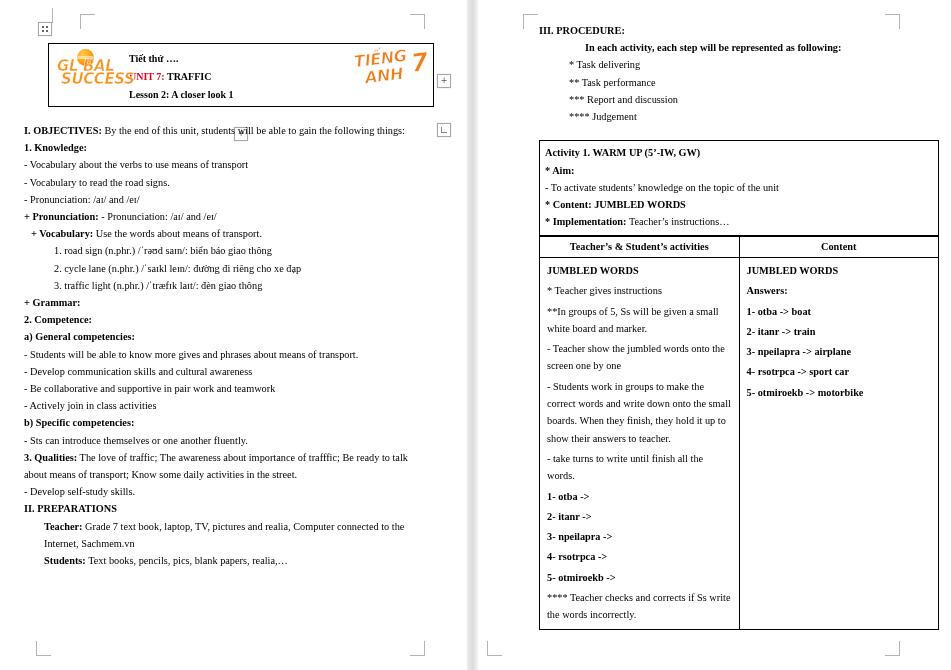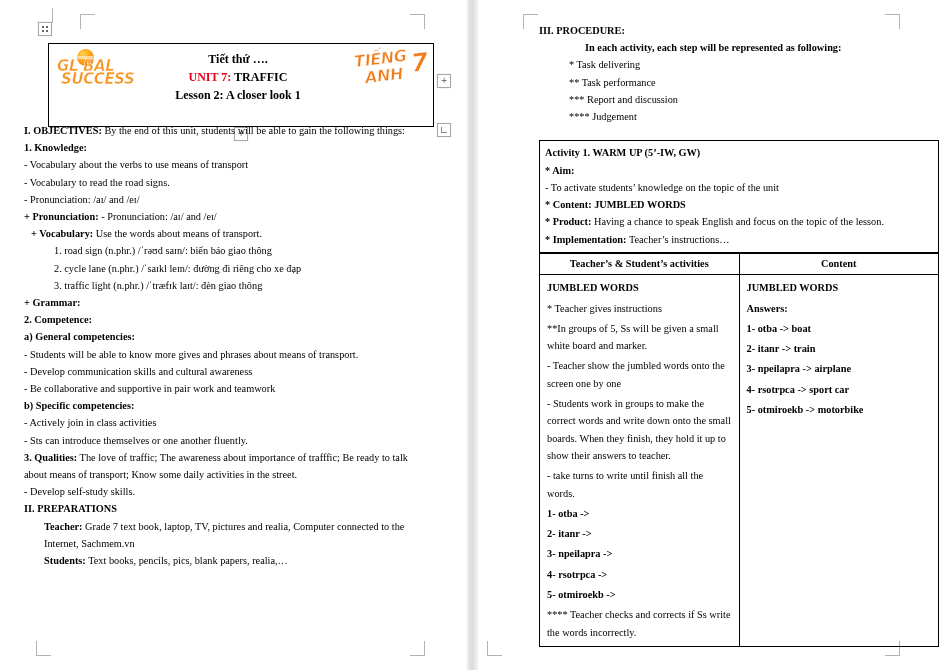--- a/index.html
+++ b/index.html
@@ -60,36 +60,35 @@
   .b { font-weight: bold; }
   .pad1 { padding-left: 7px; }
   .pad2 { padding-left: 20px; }
   .pad3 { padding-left: 30px; }
   .pad4 { padding-left: 46px; }
 
   
   #title-table {
     position: absolute;
     left: 48px; top: 43px;
-    width: 386px; height: 84px;
+    width: 386px; height: 64px;
     border: 1.4px solid #000;
     background: #fff;
   }
   #title-inner {
     position: relative;
     width: 100%; height: 100%;
     display: flex;
     align-items: flex-start;
   }
   .logo-cell { width: 80px; flex: none; padding: 4px 0 0 6px; }
   .title-cell {
     flex: 1 1 auto;
-    text-align: center;
     padding-top: 6px;
-    font-size: 12px;
+    font-size: 10px;
     line-height: 18px;
   }
   .title-cell .line1 { font-weight: bold; }
   .title-cell .line2 { font-weight: bold; }
   .title-cell .line2 .unit { color: #e8001c; }
   .title-cell .line3 { font-weight: bold; }
   .logo-cell.right { width: 86px; padding: 3px 4px 0 0; text-align: right; }
 
   
   .gs-logo {
@@ -268,22 +267,22 @@
       <p class="p pad1"><span class="b">+ Vocabulary:</span> Use the words about means of transport.</p>
       <p class="p pad3">1. road sign (n.phr.) /ˈrəʊd saɪn/: biển báo giao thông</p>
       <p class="p pad3">2. cycle lane (n.phr.) /ˈsaɪkl leɪn/: đường đi riêng cho xe đạp</p>
       <p class="p pad3">3. traffic light (n.phr.) /ˈtræfɪk laɪt/: đèn giao thông</p>
       <p class="p b">+ Grammar:</p>
       <p class="p b">2. Competence:</p>
       <p class="p b">a) General competencies:</p>
       <p class="p">- Students will be able to know more gives and phrases about means of transport.</p>
       <p class="p">- Develop communication skills and cultural awareness</p>
       <p class="p">- Be collaborative and supportive in pair work and teamwork</p>
+      <p class="p">- Actively join in class activities</p>
       <p class="p b">b) Specific competencies:</p>
-      <p class="p">- Actively join in class activities</p>
       <p class="p">- Sts can introduce themselves or one another fluently.</p>
       <p class="p"><span class="b">3. Qualities:</span> The love of traffic; The awareness about importance of trafffic; Be ready to talk about means of transport; Know some daily activities in the street.</p>
       <p class="p">- Develop self-study skills.</p>
       <p class="p b">II. PREPARATIONS</p>
       <p class="p pad2"><span class="b">Teacher:</span> Grade 7 text book, laptop, TV, pictures and realia, Computer connected to the Internet, Sachmem.vn</p>
       <p class="p pad2"><span class="b">Students:</span> Text books, pencils, pics, blank papers, realia,…</p>
     </div>
   </div>
 
   <div class="page-gap"></div>
@@ -301,21 +300,20 @@
       <p class="p pad3">* Task delivering</p>
       <p class="p pad3">** Task performance</p>
       <p class="p pad3">*** Report and discussion</p>
       <p class="p pad3">**** Judgement</p>
 
       <div id="activity-box">
         <p class="p b">Activity 1. WARM UP (5’-IW, GW)</p>
         <p class="p b">* Aim:</p>
         <p class="p">- To activate students’ knowledge on the topic of the unit</p>
         <p class="p b">* Content: JUMBLED WORDS</p>
-        <p class="p"><span class="b">* Product:</span><span> Having a chance to speak English and focus on the topic of the lesson.</span></p>
         <p class="p"><span class="b">* Implementation:</span><span> Teacher’s instructions…</span></p>
       </div>
 
       <table id="proc-table">
         <thead>
           <tr>
             <th class="col-a">Teacher’s &amp;  Student’s activities</th>
             <th class="col-b">Content</th>
           </tr>
         </thead>

